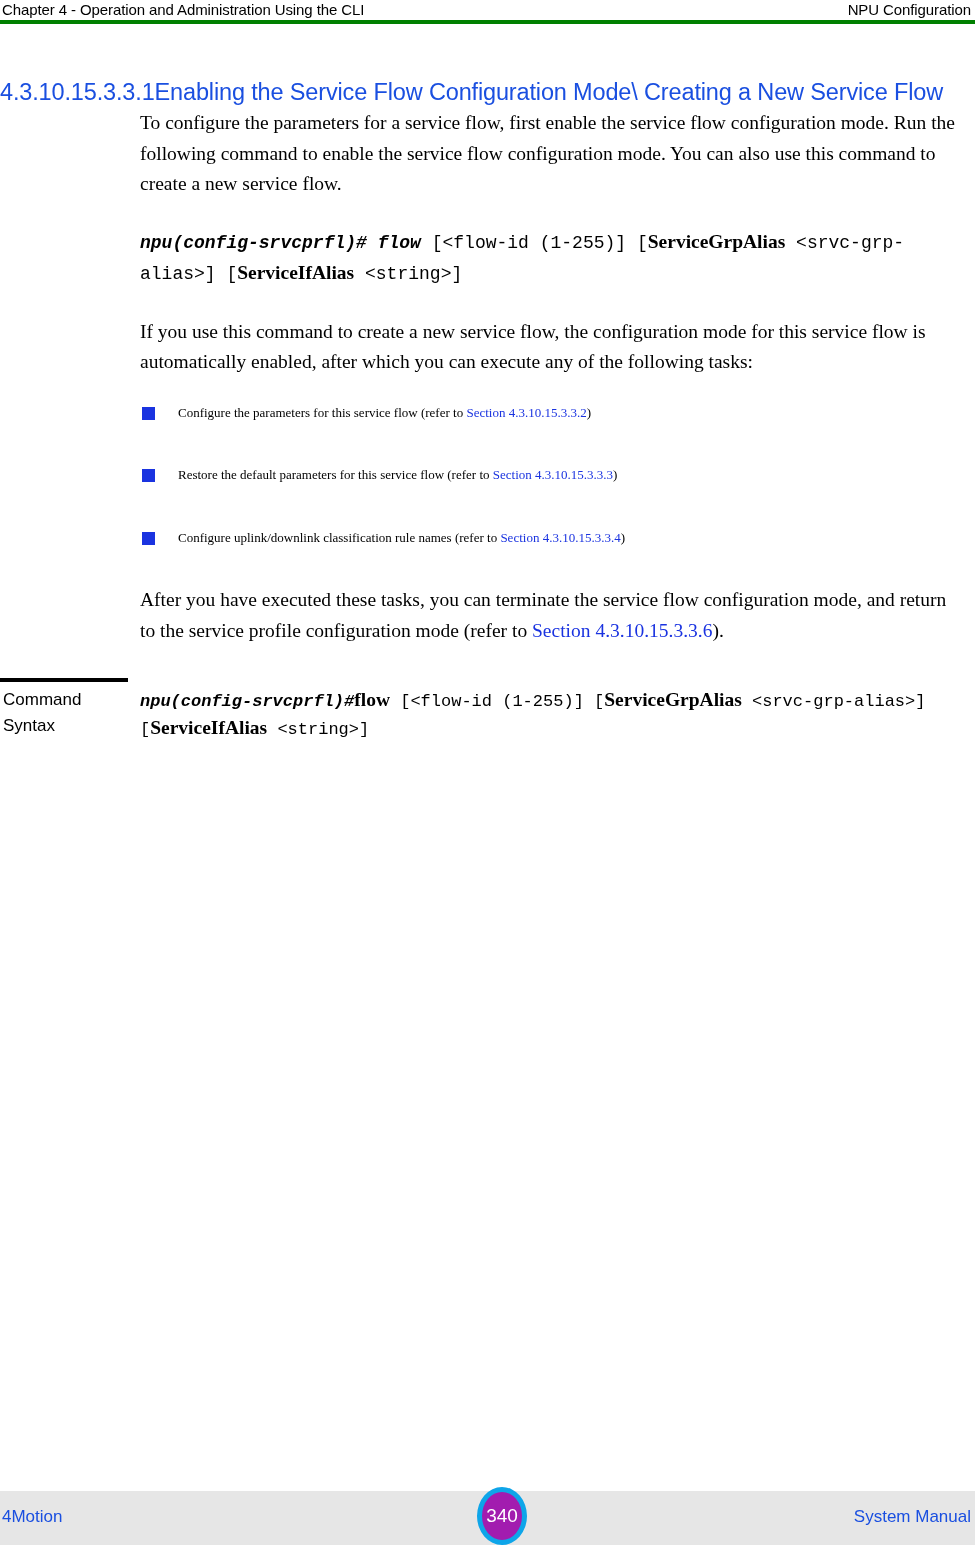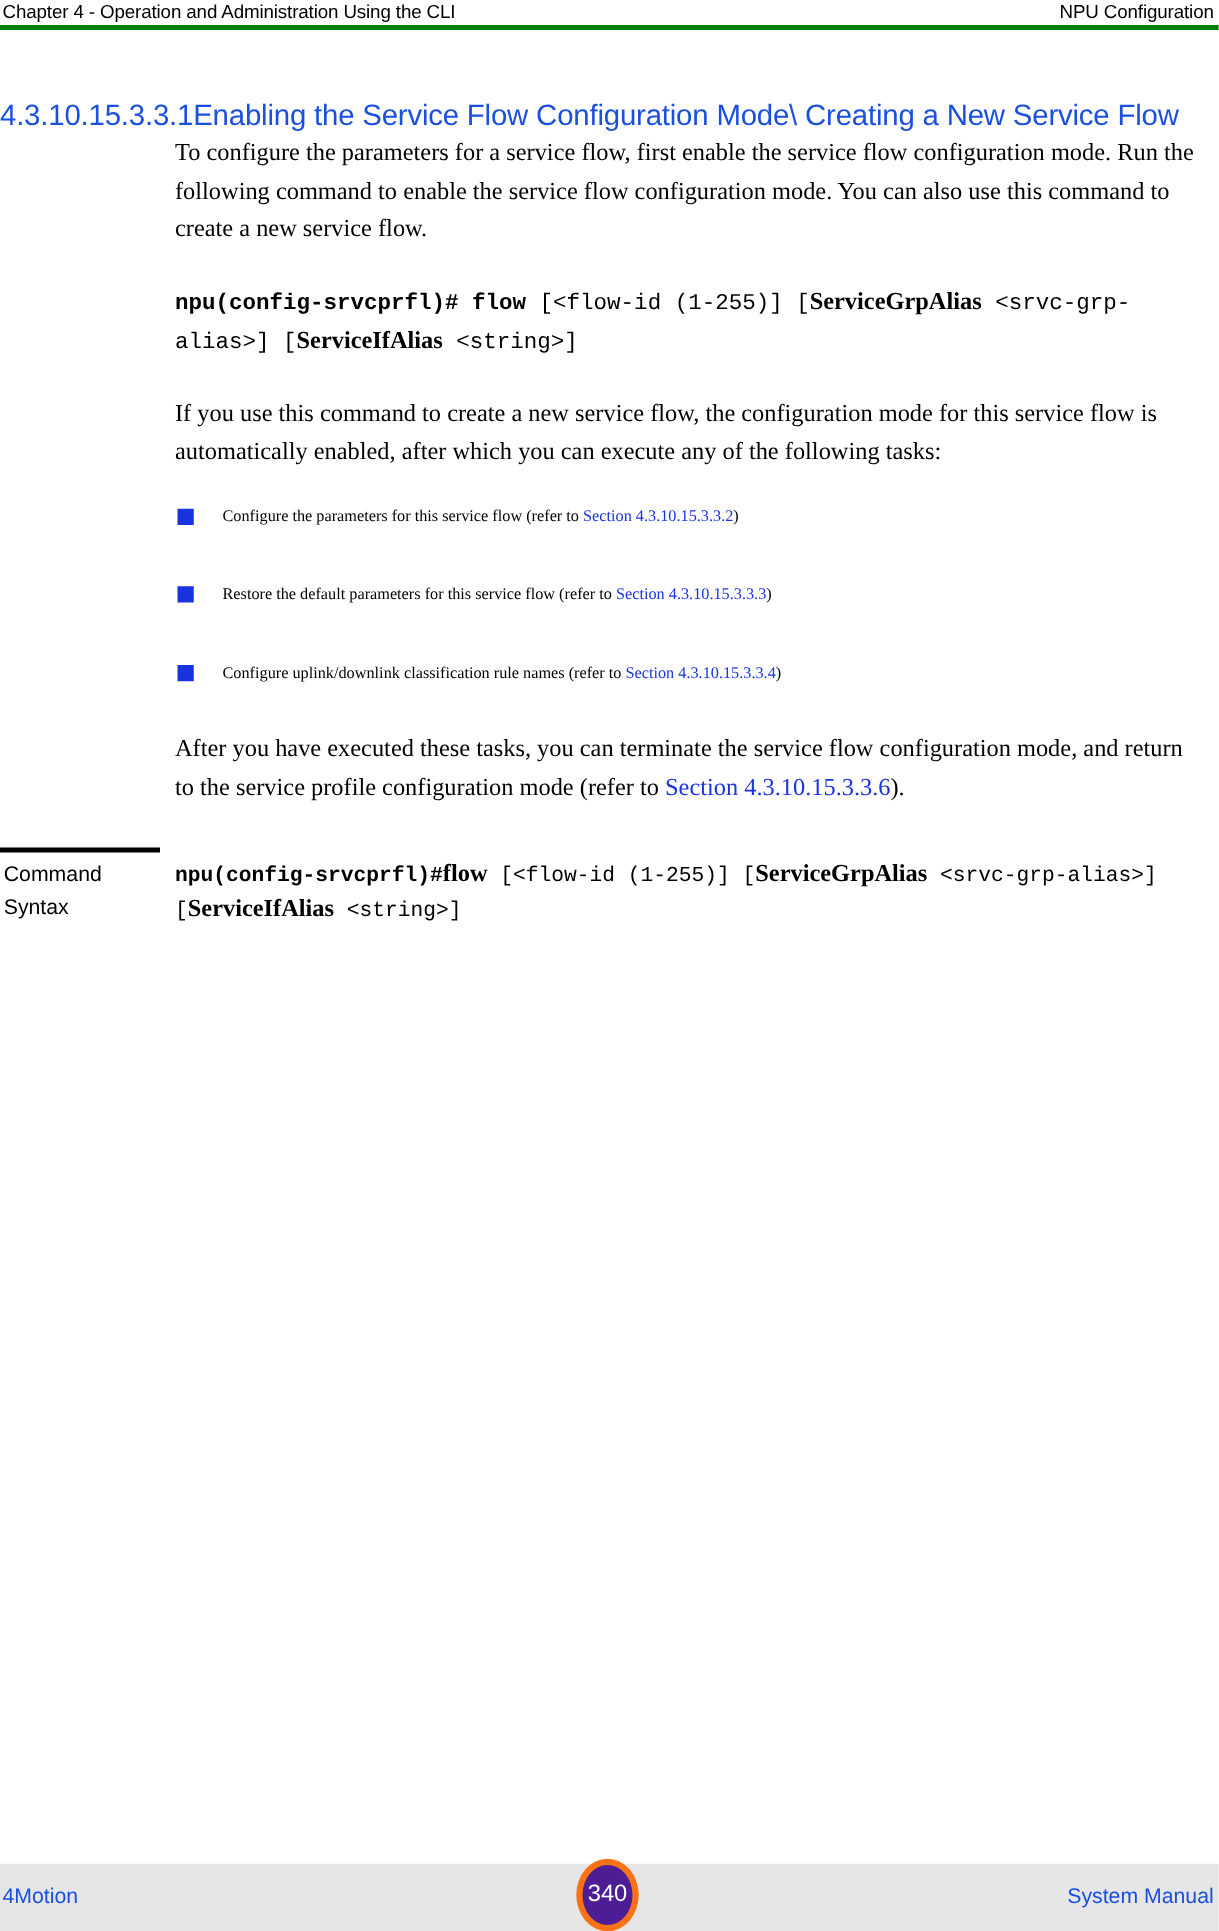--- a/index.html
+++ b/index.html
@@ -86,20 +86,21 @@
   p.cli {
     margin: 0 0 27px 0;
     font-size: 18px;
     line-height: 30.5px;
     color: #000000;
     font-family: "Liberation Mono", "DejaVu Sans Mono", monospace;
   }
   .cli-b {
     font-weight: bold;
     font-family: "Liberation Mono", "DejaVu Sans Mono", monospace;
+    font-style: italic;
   }
   .cli-serif-b {
     font-weight: bold;
     font-family: "Liberation Serif", "DejaVu Serif", serif;
     font-size: 19.5px;
   }
 
   
   ul.bullets {
     list-style: none;
@@ -181,27 +182,27 @@
     top: 14px;
     font-family: "Liberation Sans", "DejaVu Sans", sans-serif;
     font-size: 17px;
     line-height: 24px;
     color: #1a4fe0;
   }
   #page-footer .ftr-left { left: 2px; }
   #page-footer .ftr-right { right: 4px; }
   #page-footer .pagenum-badge {
     position: absolute;
-    left: 461px;
+    left: 477px;
     top: -4px;
     width: 50px;
     height: 58px;
     border-radius: 50%;
-    background: #4c1d95;
-    border: 5px solid #f97316;
+    background: #a21caf;
+    border: 5px solid #0ea5e9;
     box-sizing: border-box;
     color: #ffffff;
     font-family: "Liberation Sans", "DejaVu Sans", sans-serif;
     font-size: 19px;
     display: flex;
     align-items: center;
     justify-content: center;
   }
 </style>
 </head>

